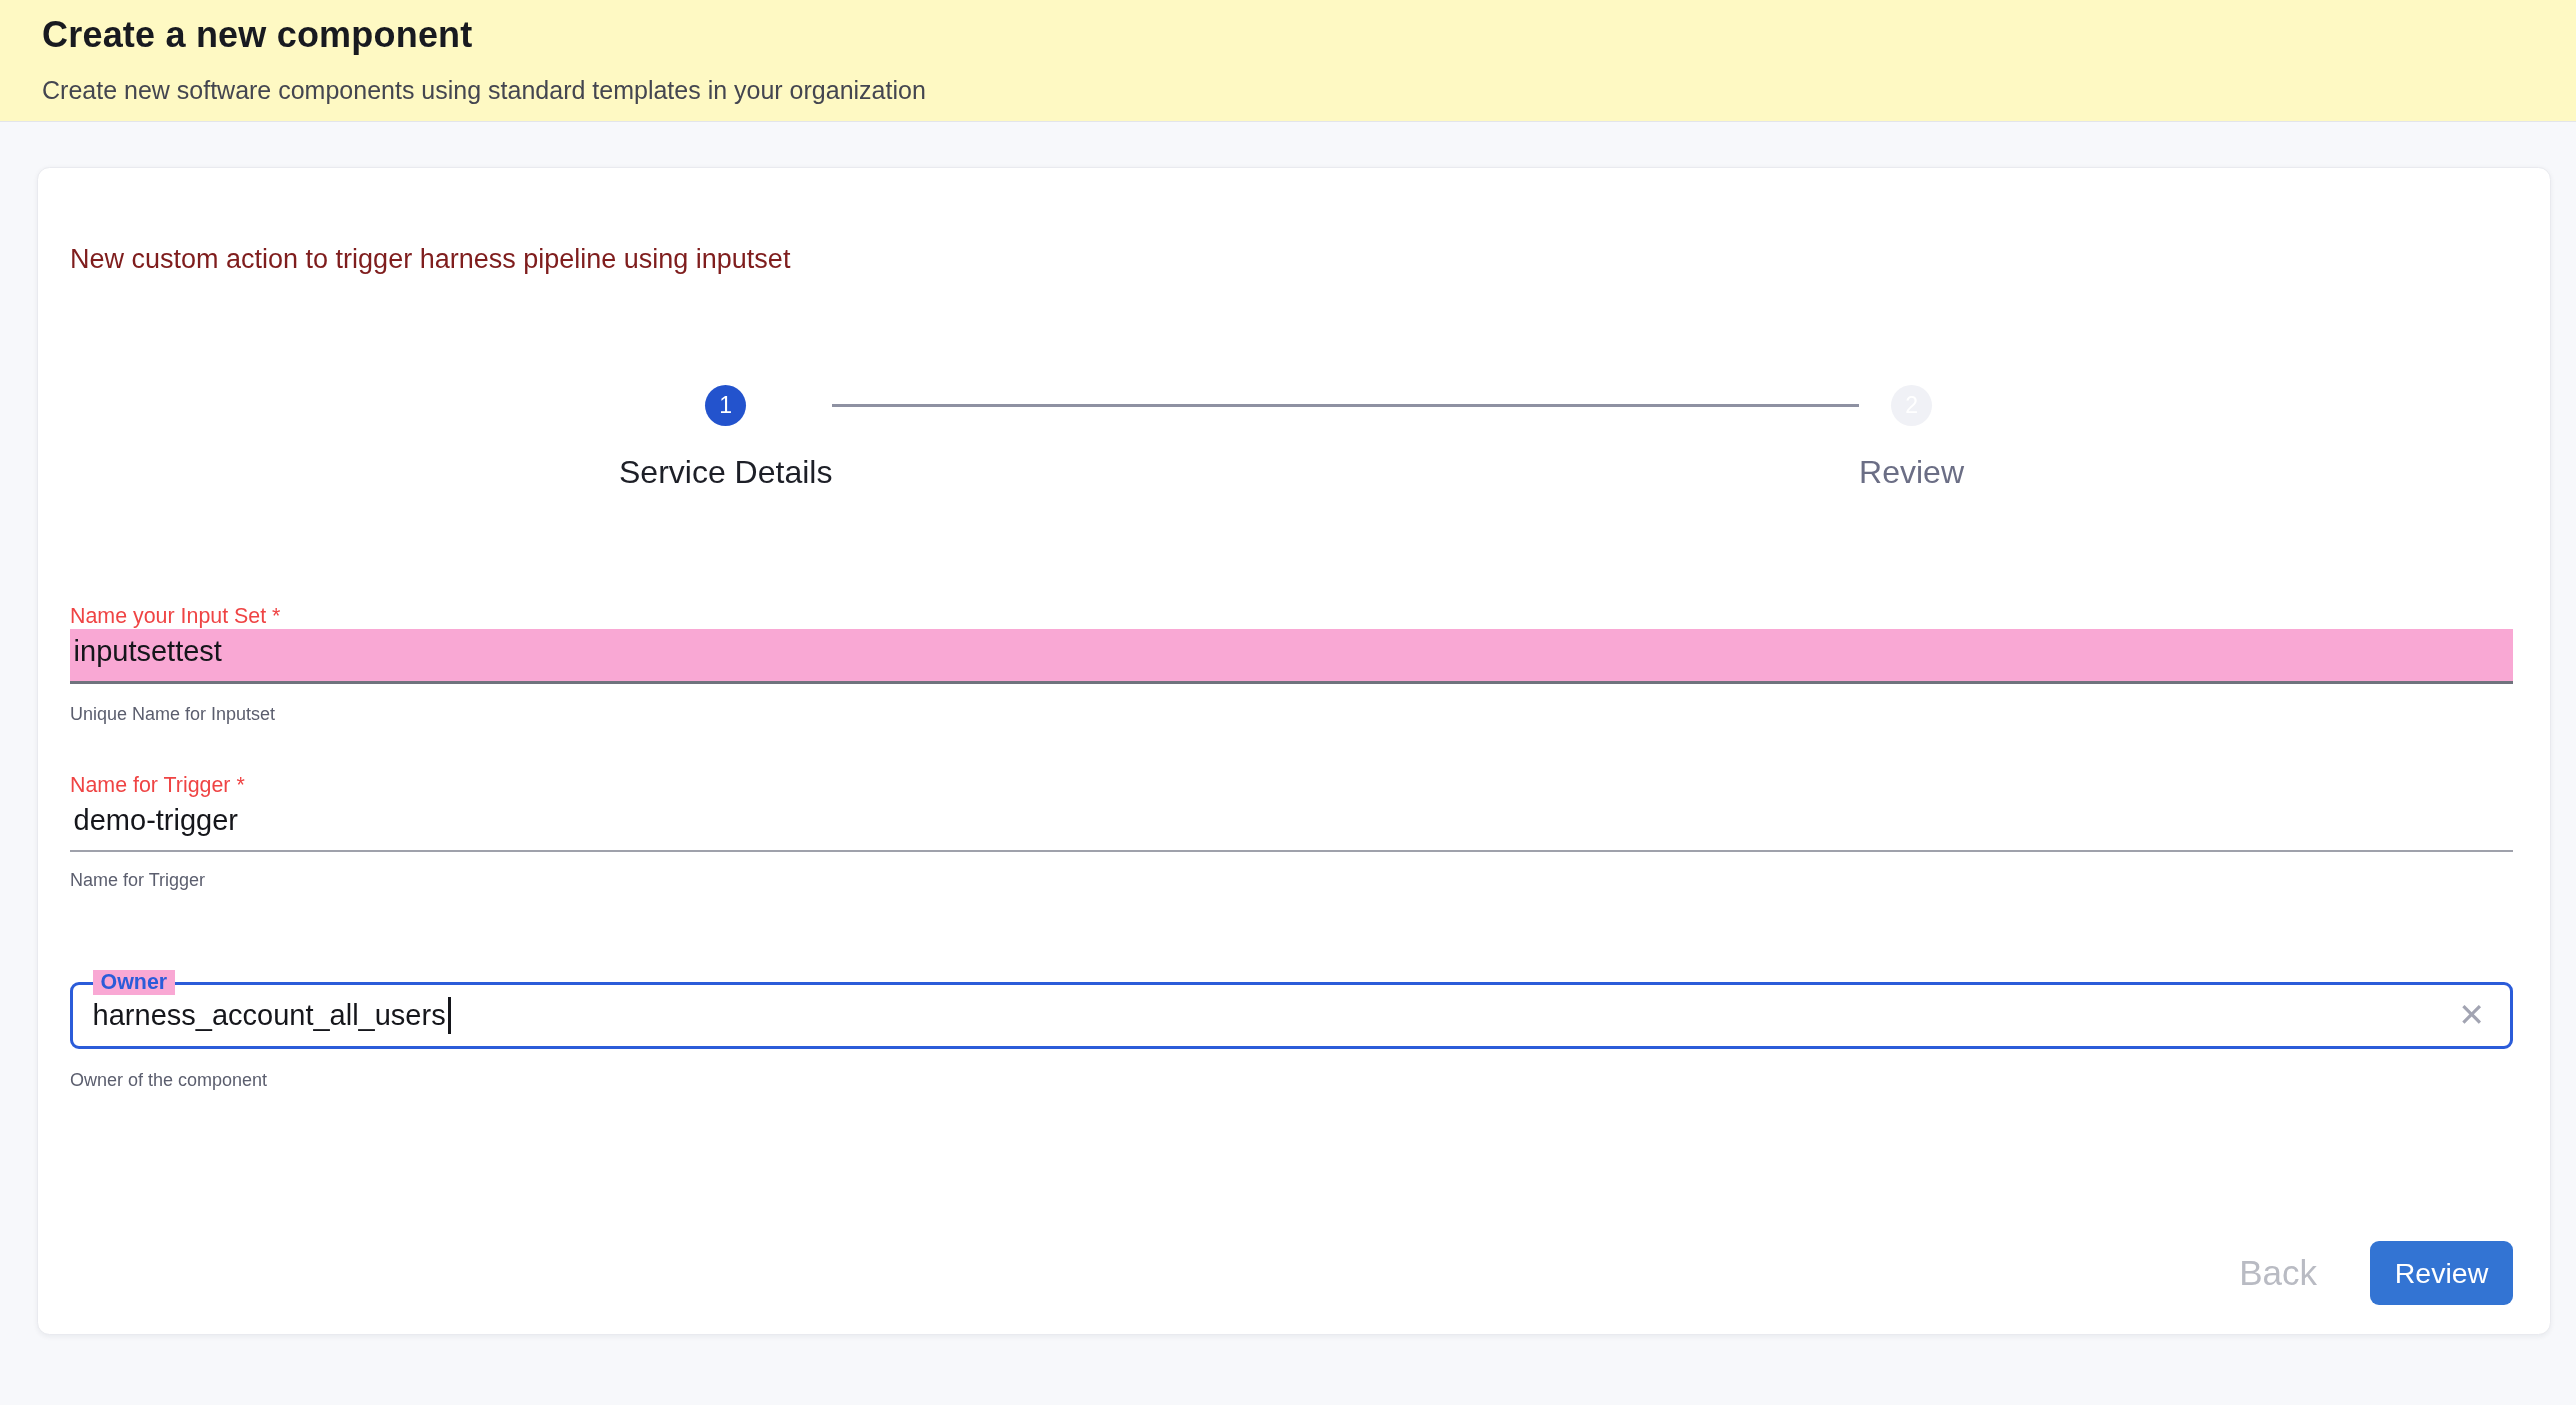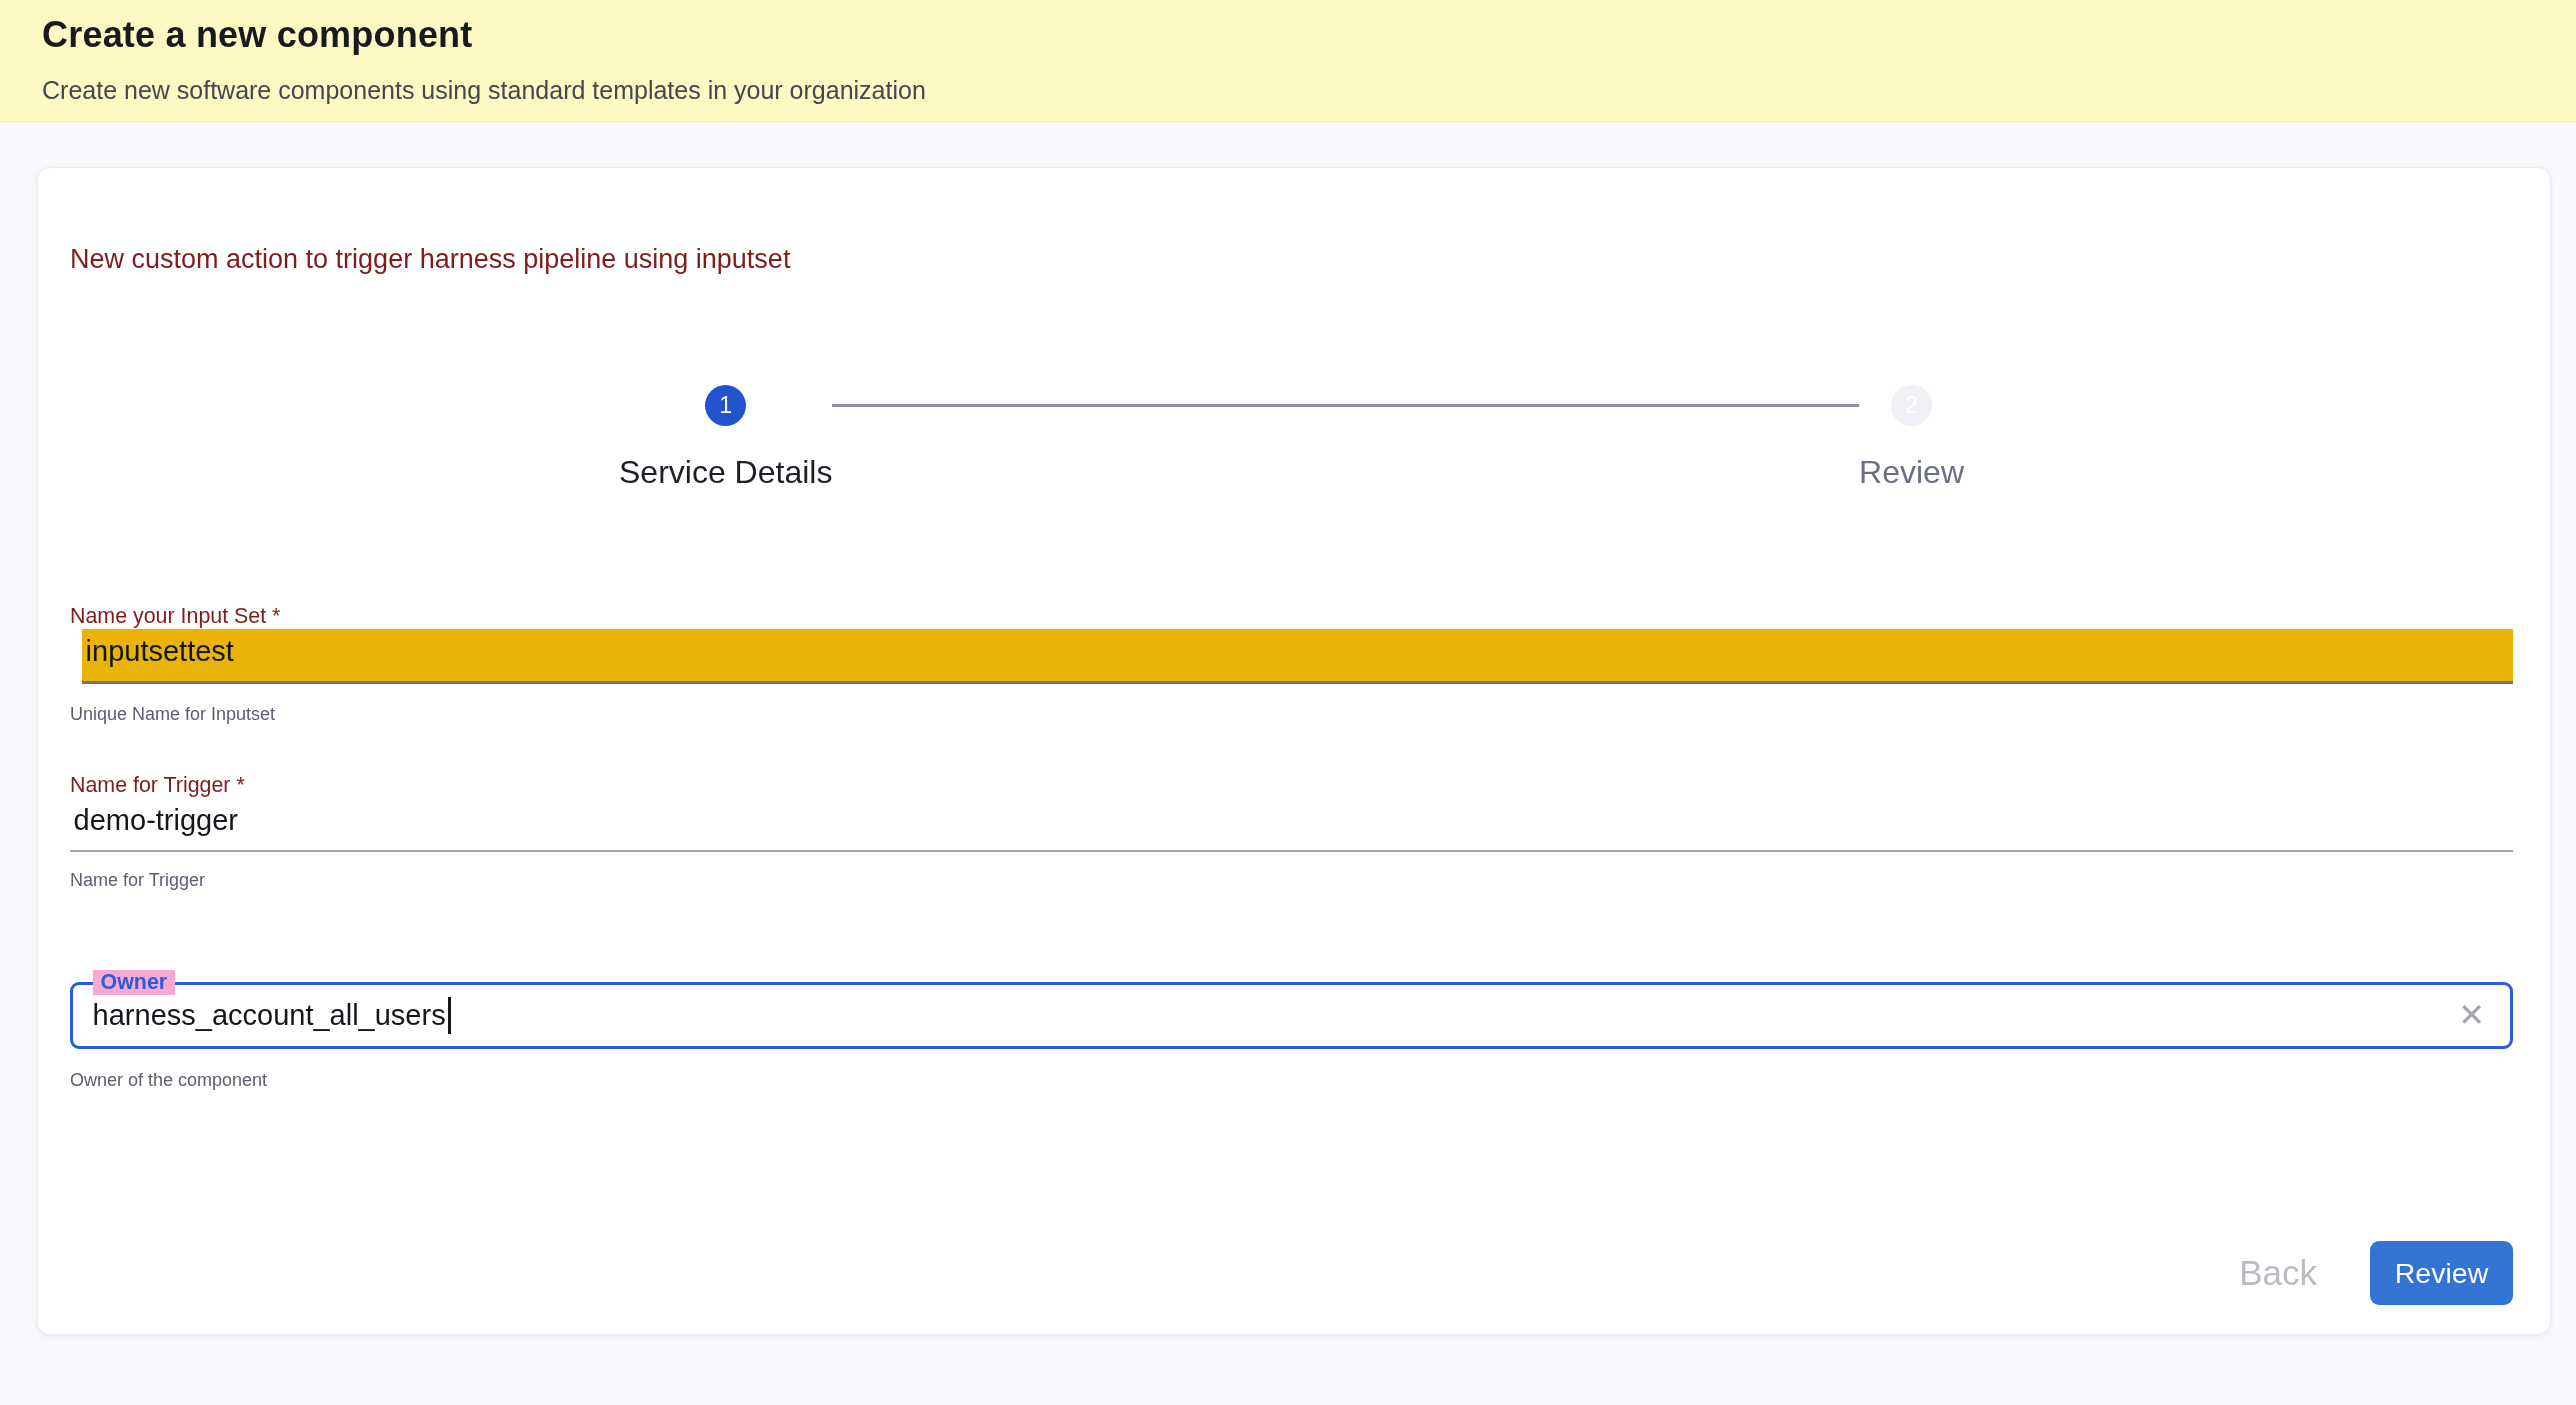--- a/index.html
+++ b/index.html
@@ -77,40 +77,39 @@
     flex: 1 1 auto;
     height: 2.7px;
     background: #8e91a2;
     margin-top: 19.6px;
   }
 
   
   .form { margin-top: 116px; }
   .field-label {
     font-size: 21.4px; line-height: 25px;
-    color: #7f1d1d;
+    color: #ef4444;
   }
   .field-helper {
     font-size: 18px; line-height: 25px;
     color: #5b5e6e;
   }
   .text-input {
     display: block;
     width: 100%; height: 52px;
     border: none; outline: none;
     font-family: "Liberation Sans", sans-serif;
     font-size: 29px; color: #15161b;
     padding: 0 0 5.3px 3.6px;
     background: transparent;
     border-radius: 0;
   }
   .field-filled .input-wrap {
-    background: #eab308;
+    background: #f9a8d4;
     border-bottom: 3.6px solid #70737e;
-    margin-left: 12px;
   }
   .field-standard { margin-top: 46px; }
   .field-standard .input-wrap {
     background: transparent;
     border-bottom: 2.7px solid #9fa1ab;
   }
   .field-filled .field-helper { margin-top: 18px; }
   .field-standard .field-helper { margin-top: 16px; }
 
   

